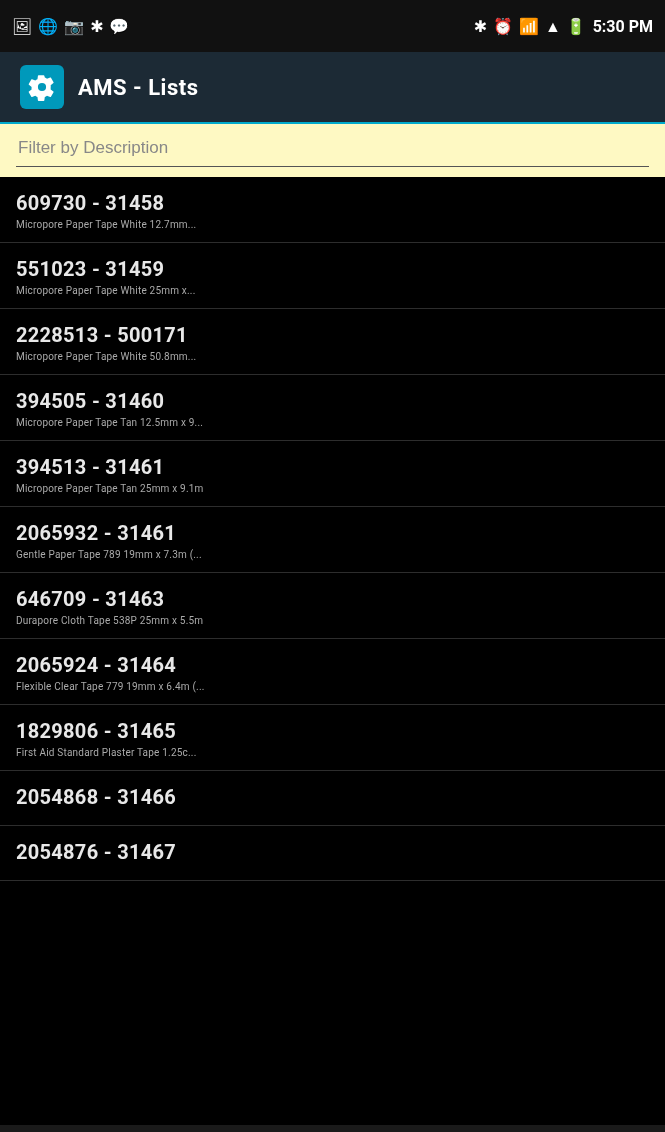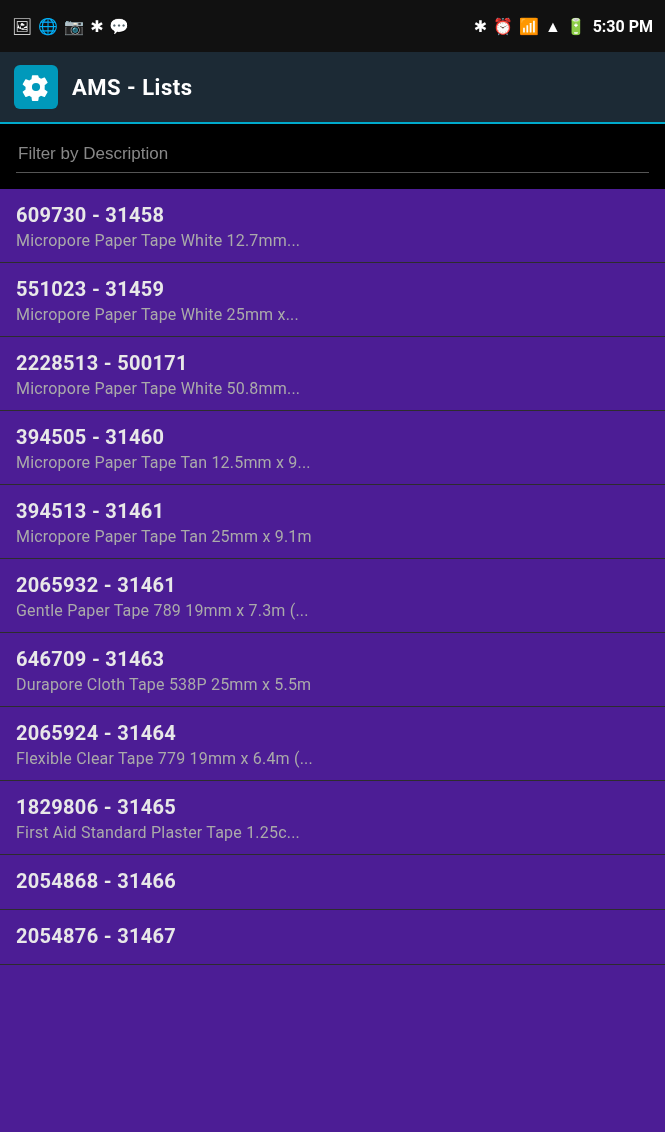--- a/index.html
+++ b/index.html
@@ -51,21 +51,21 @@
       text-align: right;
     }
 
     
     .title-bar {
       width: 100%;
       height: 72px;
       background: #1c2a35;
       display: flex;
       align-items: center;
-      padding: 0 14px;
+      padding: 0 20px;
       gap: 14px;
       border-bottom: 2px solid #00aacc;
     }
 
     .app-icon {
       width: 44px;
       height: 44px;
       background: #0099bb;
       border-radius: 6px;
       display: flex;
@@ -82,22 +82,22 @@
     .title-text {
       color: #ffffff;
       font-size: 22px;
       font-weight: bold;
       letter-spacing: 0.5px;
     }
 
     
     .filter-bar {
       width: 100%;
-      padding: 16px 16px;
-      background: #000000;
+      padding: 10px 16px;
+      background: #fef9c3;
     }
 
     .filter-input {
       width: 100%;
       background: transparent;
       border: none;
       border-bottom: 1px solid #555555;
       color: #888888;
       font-size: 17px;
       padding: 4px 2px 8px 2px;
@@ -106,21 +106,21 @@
 
     .filter-input::placeholder {
       color: #888888;
     }
 
     
     .list-container {
       width: 100%;
       height: calc(1132px - 52px - 72px - 60px);
       overflow-y: auto;
-      background: #4c1d95;
+      background: #000000;
     }
 
     
     .list-item {
       padding: 14px 16px 12px 16px;
       border-bottom: 1px solid #2d2d2d;
       cursor: pointer;
     }
 
     .list-item:last-child {
@@ -130,21 +130,21 @@
     .item-code {
       color: #e8e8e8;
       font-size: 20px;
       font-weight: bold;
       margin-bottom: 4px;
       letter-spacing: 0.3px;
     }
 
     .item-desc {
       color: #aaaaaa;
-      font-size: 16px;
+      font-size: 10px;
       letter-spacing: 0.2px;
     }
 
     
     .list-container::-webkit-scrollbar {
       width: 4px;
     }
     .list-container::-webkit-scrollbar-track {
       background: #1a1a1a;
     }

